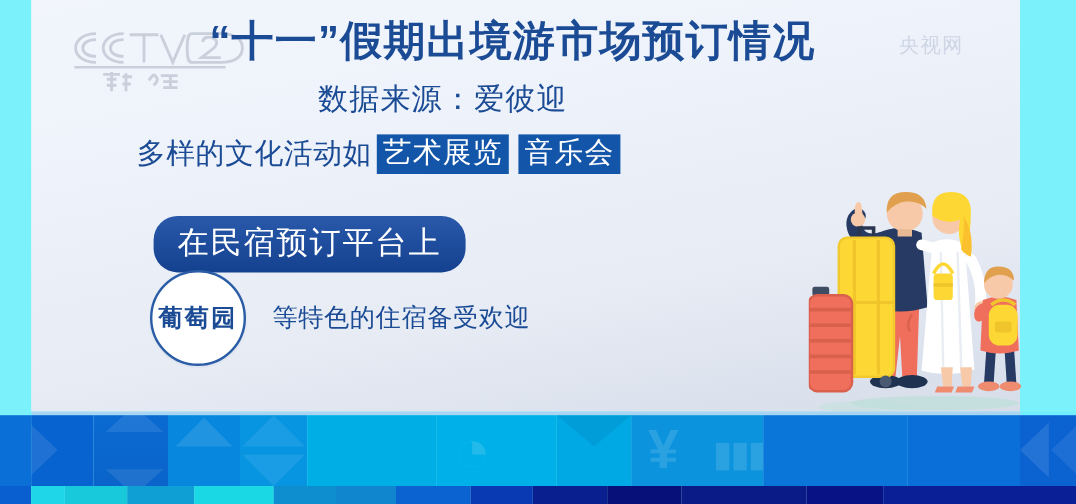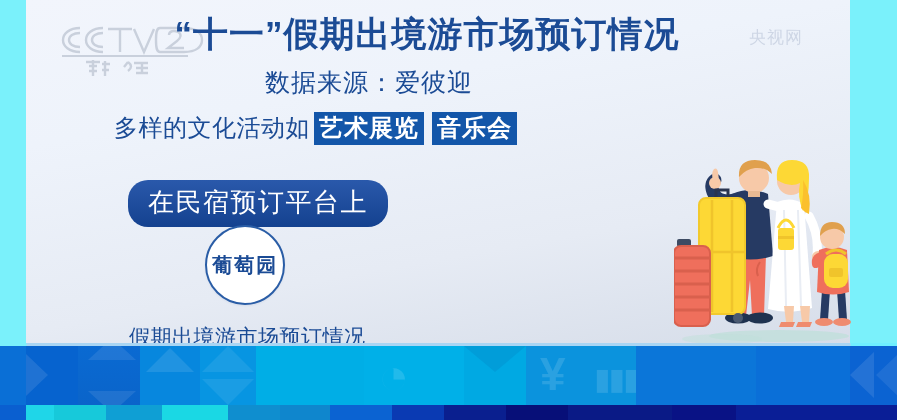--- a/index.html
+++ b/index.html
@@ -49,37 +49,37 @@
   }
 
   
   .line2 {
     position:absolute; left:88px; top:112px;
     display:flex; align-items:center; gap:0;
     font-size:24px; color:#1b4b95; white-space:nowrap;
   }
   .line2 .plain { letter-spacing:.5px; }
   .line2 .hl {
-    background:#1356a9; color:#ffffff; font-weight:bold;
+    background:#1356a9; color:#ffffff; font-weight:normal;
     padding:2px 5px 3px 5px; margin:0 4px; letter-spacing:1px;
     display:inline-block; line-height:1.16;
   }
 
   
   .pill {
     position:absolute; left:102px; top:180px;
     padding:5px 20px 7px 20px; border-radius:20px;
     background:linear-gradient(180deg,#2a59ab 0%,#14418f 100%);
     color:#fff; font-size:26px; letter-spacing:1.5px; white-space:nowrap;
   }
 
   
   .circle-row {
     position:absolute; left:99px; top:225px;
-    display:flex; align-items:center; gap:18px;flex-direction:column;
+    display:flex; align-items:center; gap:18px;
   }
   .circle {
     width:80px; height:80px; border-radius:50%;
     background:#ffffff; border:2px solid #2a5da6;
     display:flex; align-items:center; justify-content:center;
     color:#1b4b95; font-size:20px; font-weight:bold; letter-spacing:2px;
     box-shadow:0 1px 2px rgba(40,70,130,.08);
   }
   .tail-text {
     margin-left:4px; font-size:21px; color:#1b4b95; white-space:nowrap;
@@ -162,21 +162,21 @@
     <div class="line2">
       <span class="plain">多样的文化活动如</span>
       <span class="hl">艺术展览</span>
       <span class="hl">音乐会</span>
     </div>
 
     <div class="pill">在民宿预订平台上</div>
 
     <div class="circle-row">
       <div class="circle">葡萄园</div>
-      <span class="tail-text">假期出境游市场预订情况</span>
+      <span class="tail-text">等特色的住宿备受欢迎</span>
     </div>
 
     <div class="illo">
       <svg width="196" height="193" viewBox="0 0 196 193">
 
         <ellipse cx="105" cy="186" rx="70" ry="6" fill="#bfdfd9" opacity=".75"></ellipse>
         <ellipse cx="48" cy="189" rx="40" ry="5" fill="#bfdfd9" opacity=".5"></ellipse>
 
         <path d="M62 104 L92 104 L90 166 L78 166 L76 130 L72 166 L60 166 Z" fill="#ef6f5c"></path>
 

